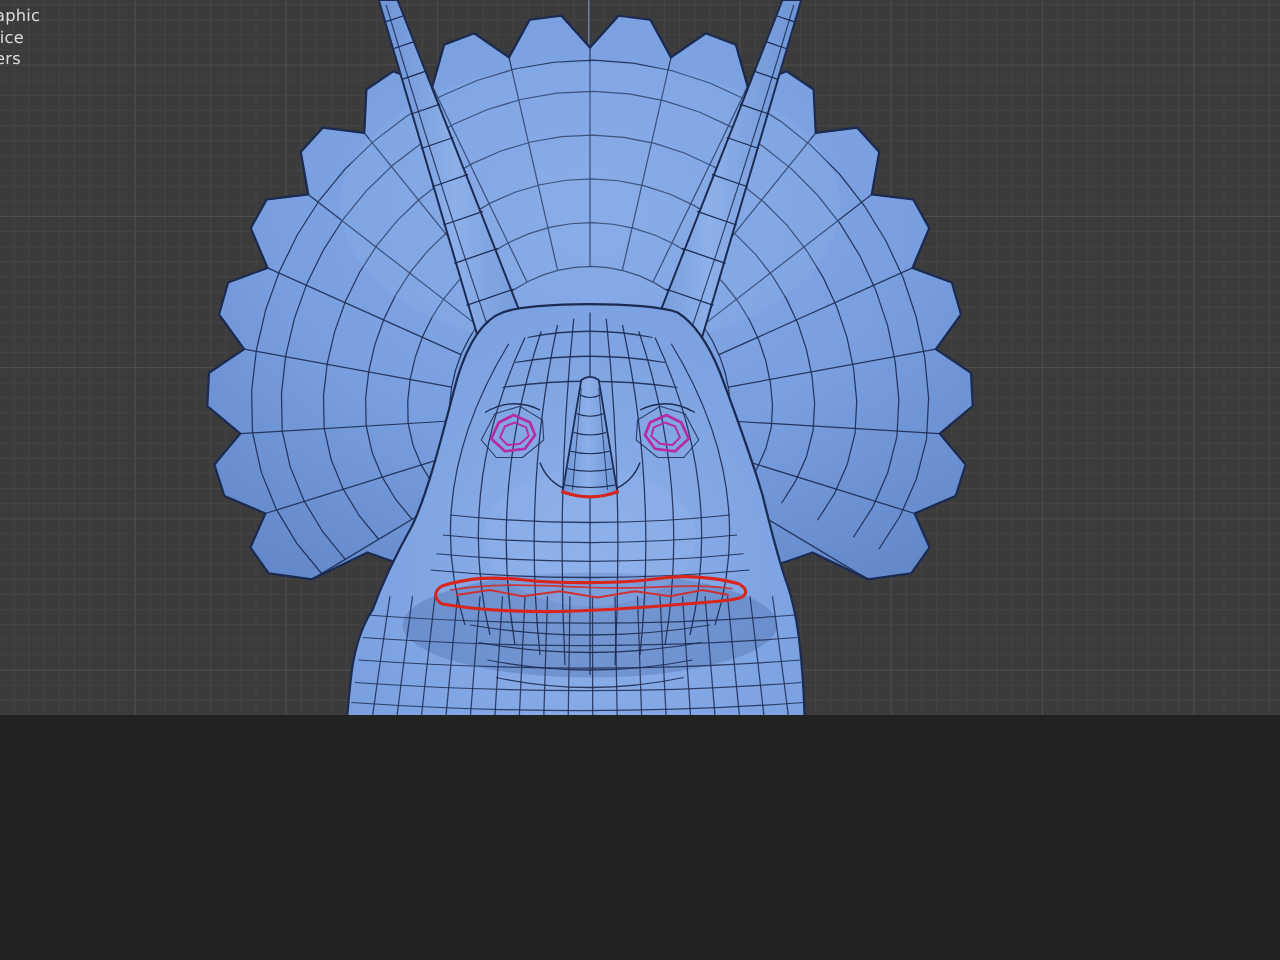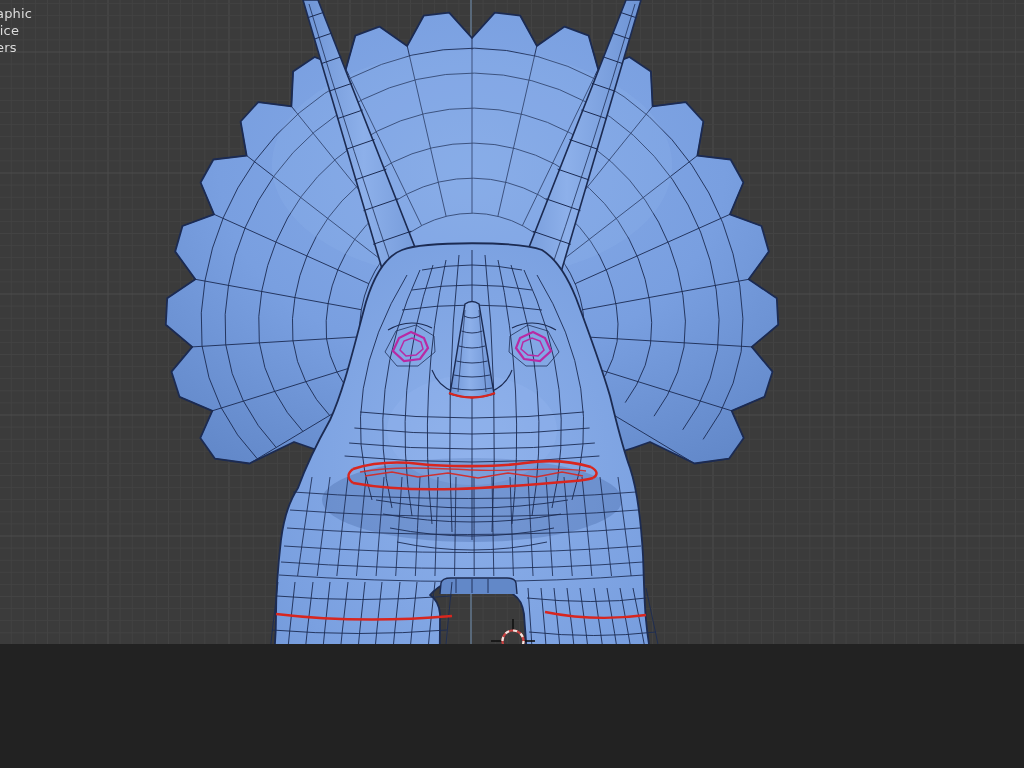--- a/index.html
+++ b/index.html
@@ -1,17 +1,17 @@
 <!DOCTYPE html>
 <html><head>
 <meta charset="utf-8">
 <style>
   html,body{margin:0;padding:0;background:#222;}
   #viewport{
-    position:relative;width:1024px;height:644px;overflow:hidden;
+    position:relative;width:1024px;height:572px;overflow:hidden;
     background:var(--bg,#3b3b3b);
     font-family:"DejaVu Sans","Liberation Sans",sans-serif;
   }
   #scene{position:absolute;left:0;top:0;}
   #overlay-text{
     position:absolute;left:-4px;top:5px;z-index:5;
     color:var(--overlay,#dcdcdc);font-size:13px;line-height:17px;
     letter-spacing:0.2px;user-select:none;
   }
   #overlay-text div{white-space:pre;}

